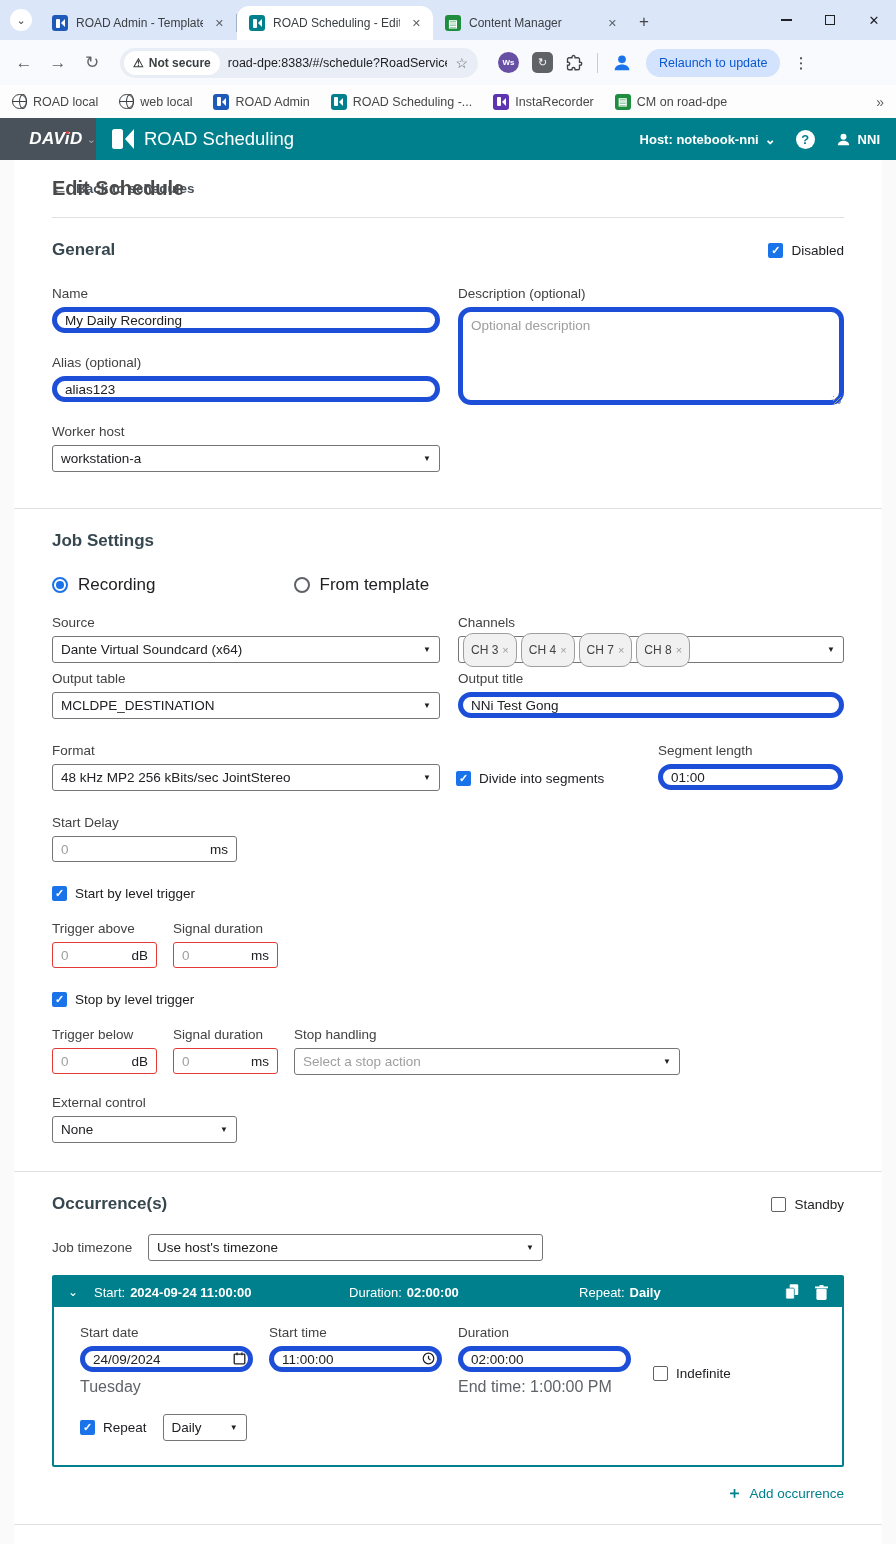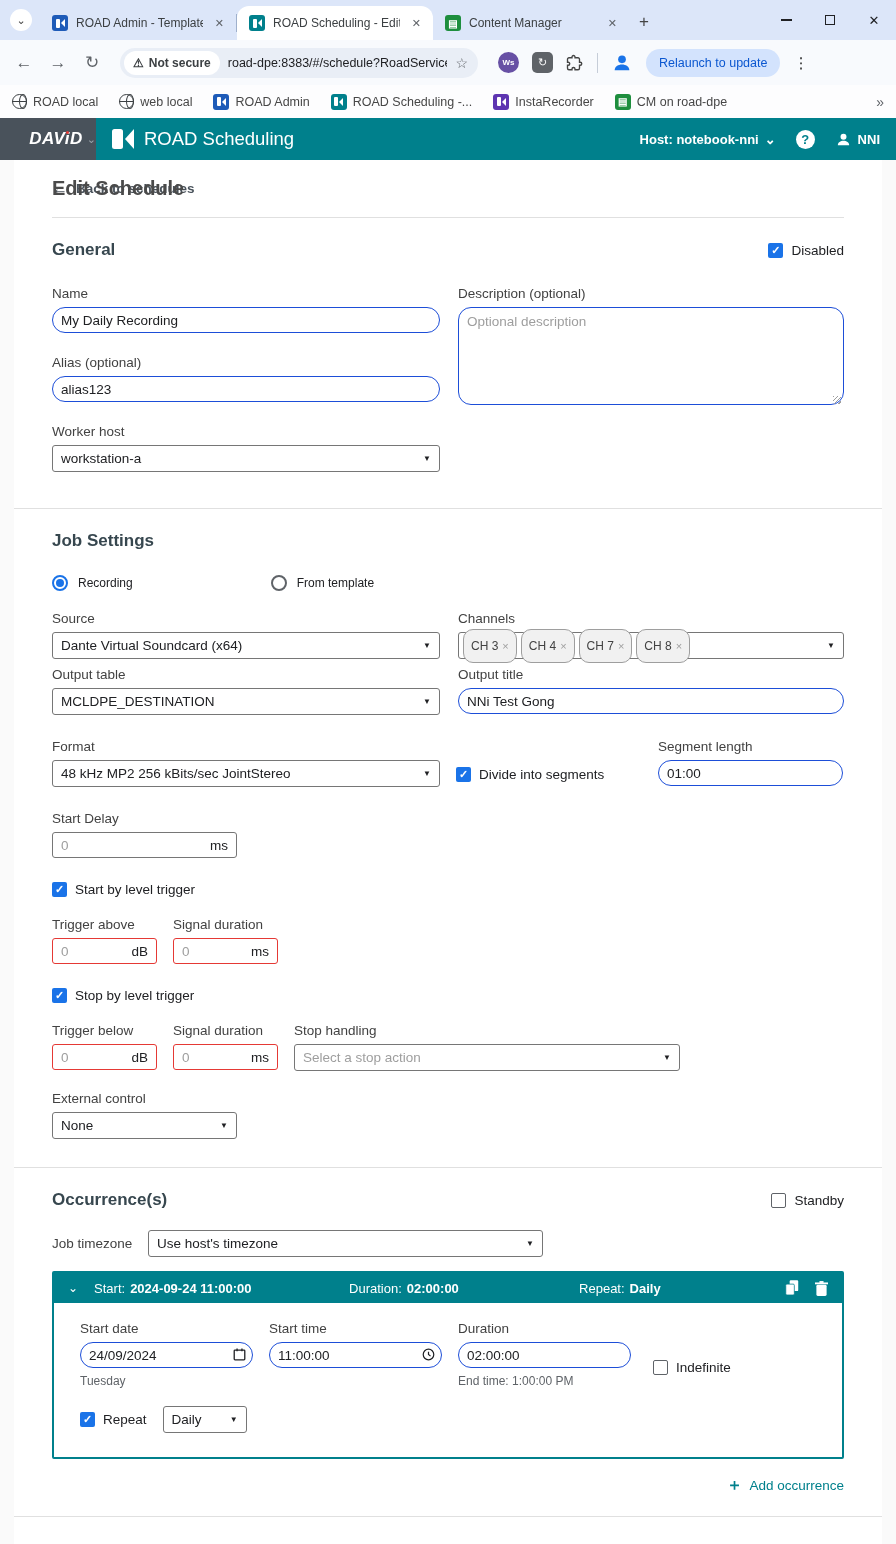--- a/index.html
+++ b/index.html
@@ -80,21 +80,21 @@
   .page-top { position:relative; height:58px; display:flex; align-items:center; border-bottom:1px solid #e0e0e0; }
   .back-link { display:flex; align-items:center; gap:8px; font-size:13.5px; font-weight:bold; color:#49525b; }
   .back-link .arrow { font-size:16px; }
   .page-title { position:absolute; left:0; right:0; text-align:left; font-size:20px; font-weight:bold; color:#4a4a4a; }
 
   h2.sec { font-size:17px; font-weight:bold; color:#37474f; margin:0; }
   .sec-head-row { display:flex; justify-content:space-between; align-items:center; padding-top:22px; }
   .divider { border-top:1px solid #e0e0e0; margin:0 -38px; }
 
   .lbl { font-size:13.5px; color:#424242; margin-bottom:6px; display:block; }
-  .input { width:100%; height:26px; border:1px solid #1d4ed8; border-radius:13px; padding:0 8px;
+  .input { width:100%; height:26px; border:5px solid #1d4ed8; border-radius:13px; padding:0 8px;
     font-family:"Liberation Sans",sans-serif; font-size:13.5px; color:#202124; background:#fff; }
   .input::placeholder, textarea::placeholder { color:#9e9e9e; }
   textarea.input { height:98px; padding:6px 8px; resize:none; }
   .ta-wrap { position:relative; }
   .ta-grip { position:absolute; right:3px; bottom:5px; width:8px; height:8px;
     background:repeating-linear-gradient(135deg,#9e9e9e 0 1px,transparent 1px 3px); }
   .select { position:relative; height:27px; border:1px solid #767676; border-radius:3px; background:#fff;
     display:flex; align-items:center; padding:0 24px 0 8px; font-size:13.5px; color:#202124; }
   .select .arr { position:absolute; right:8px; font-size:8px; color:#202124; }
   .select .ph-txt { color:#9e9e9e; }
@@ -104,21 +104,21 @@
 
   
   .cb-row { display:flex; align-items:center; gap:8px; font-size:13.5px; color:#202124; }
   .cb { width:15px; height:15px; border-radius:2px; flex:0 0 auto; display:flex; align-items:center; justify-content:center; }
   .cb.on { background:#1a73e8; color:#fff; font-size:11px; font-weight:bold; }
   .cb.off { background:#fff; border:1.5px solid #5f6368; }
   .radio { width:16px; height:16px; border-radius:50%; border:2px solid #5f6368; flex:0 0 auto; }
   .radio.sel { border-color:#1a73e8; display:flex; align-items:center; justify-content:center; }
   .radio.sel::after { content:""; width:8px; height:8px; border-radius:50%; background:#1a73e8; }
 
-  .radio-row { display:flex; align-items:center; gap:10px; margin-top:24px; font-size:12px; }
+  .radio-row { display:flex; align-items:center; gap:10px; margin-top:24px; font-size:17px; }
   .radio-row .r2 { margin-left:128px; }
 
   .chips { display:flex; gap:4px; }
   .chip { display:flex; align-items:center; gap:4px; background:#f1f1f1; border:1px solid #9e9e9e;
     border-radius:10px; padding:16px 7px; height:18px; font-size:12px; color:#424242; white-space:nowrap; }
   .chip .x { color:#9e9e9e; font-size:11px; }
 
   .grid3 { display:grid; grid-template-columns:388px 186px 185px; column-gap:16px; margin-top:24px; }
   .divide-cell { display:flex; align-items:flex-end; padding-bottom:5px; }
 
@@ -145,21 +145,21 @@
   .occ-head .chev { font-size:12px; margin-right:16px; }
   .occ-g { display:flex; gap:5px; }
   .occ-g b { font-weight:bold; }
   .og1 { width:255px; } .og2 { width:230px; } .og3 { flex:1; }
   .occ-icons { display:flex; gap:16px; align-items:center; }
   .occ-body { background:#fff; padding:18px 26px 24px; }
   .occ-fields { display:grid; grid-template-columns:173px 173px 173px auto; column-gap:16px; }
   .iwi { position:relative; }
   .iwi .input { padding-right:26px; }
   .iwi .ficon { position:absolute; right:7px; top:6px; }
-  .fnote { font-size:12px; color:#5f6368; margin-top:6px; }
+  .fnote { font-size:16px; color:#5f6368; margin-top:6px; }
   .indef { display:flex; align-items:center; margin-top:25px; margin-left:6px; }
   .repeat-row { display:flex; align-items:center; gap:10px; margin-top:18px; font-size:13.5px; }
   .repeat-row .select { width:84px; margin-left:6px; }
   .add-occ { display:flex; justify-content:flex-end; align-items:center; gap:7px; margin:16px 0 20px;
     color:#00808c; font-size:13.5px; }
   .add-occ .plus { font-weight:bold; font-size:16px; }
 
   
   .footer-row { display:flex; align-items:center; justify-content:space-between; padding:18px 0 20px; }
 

